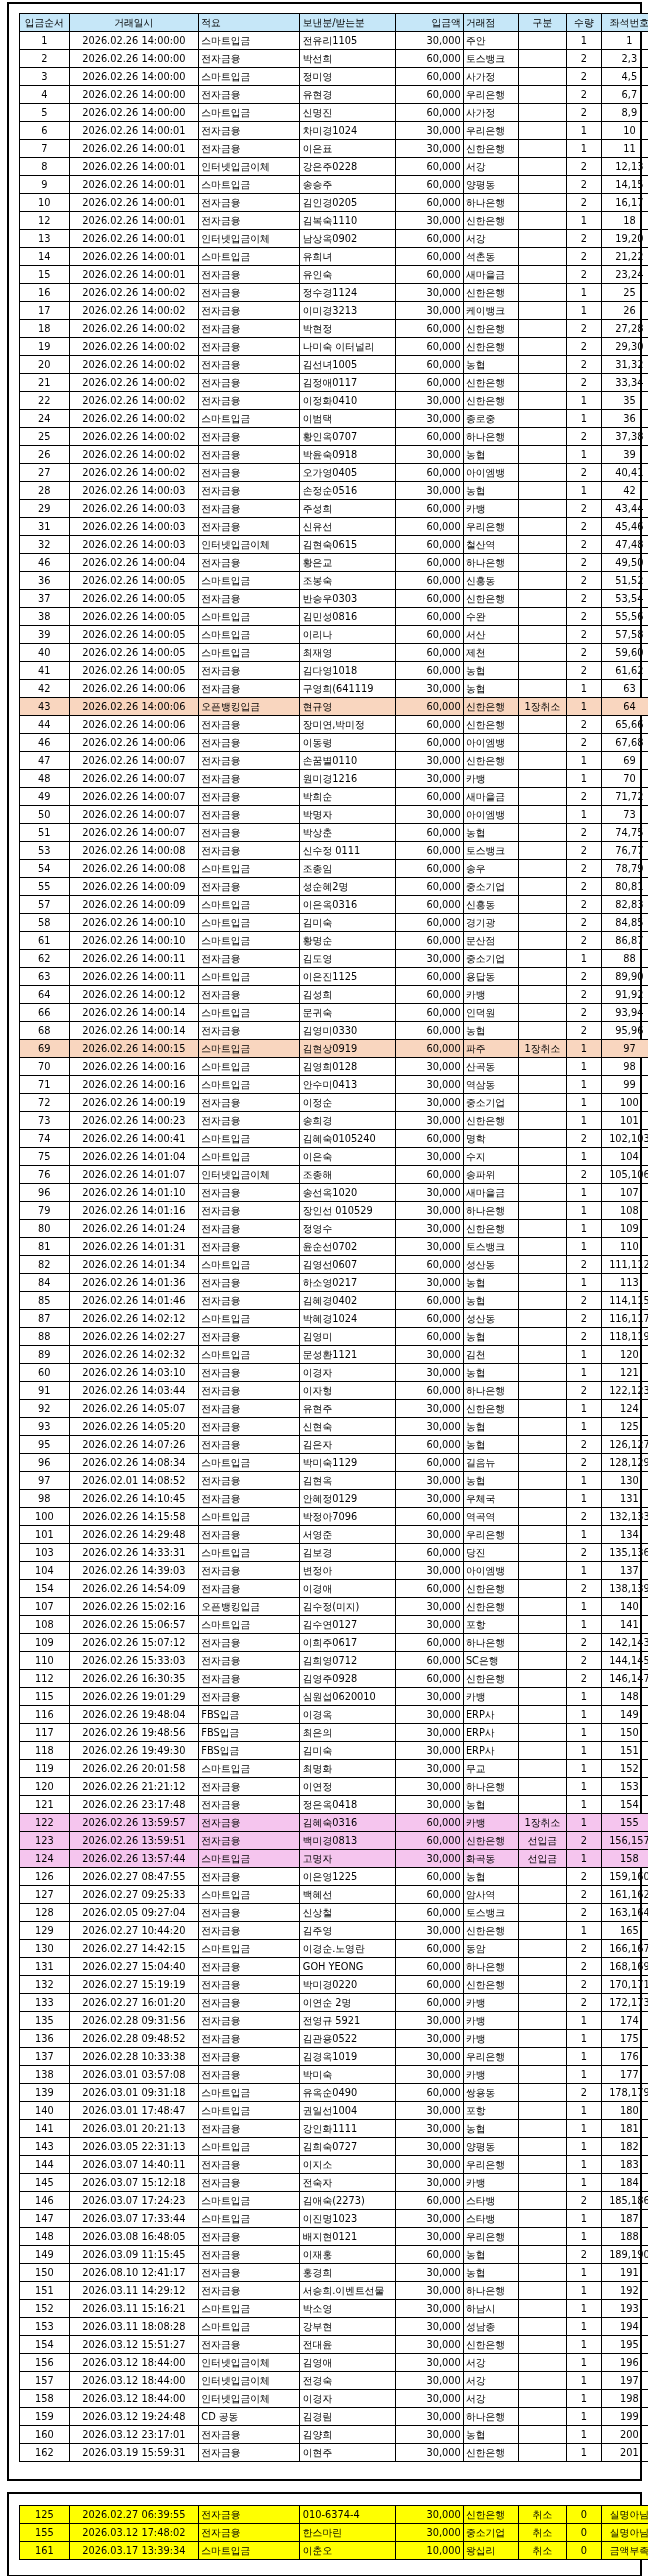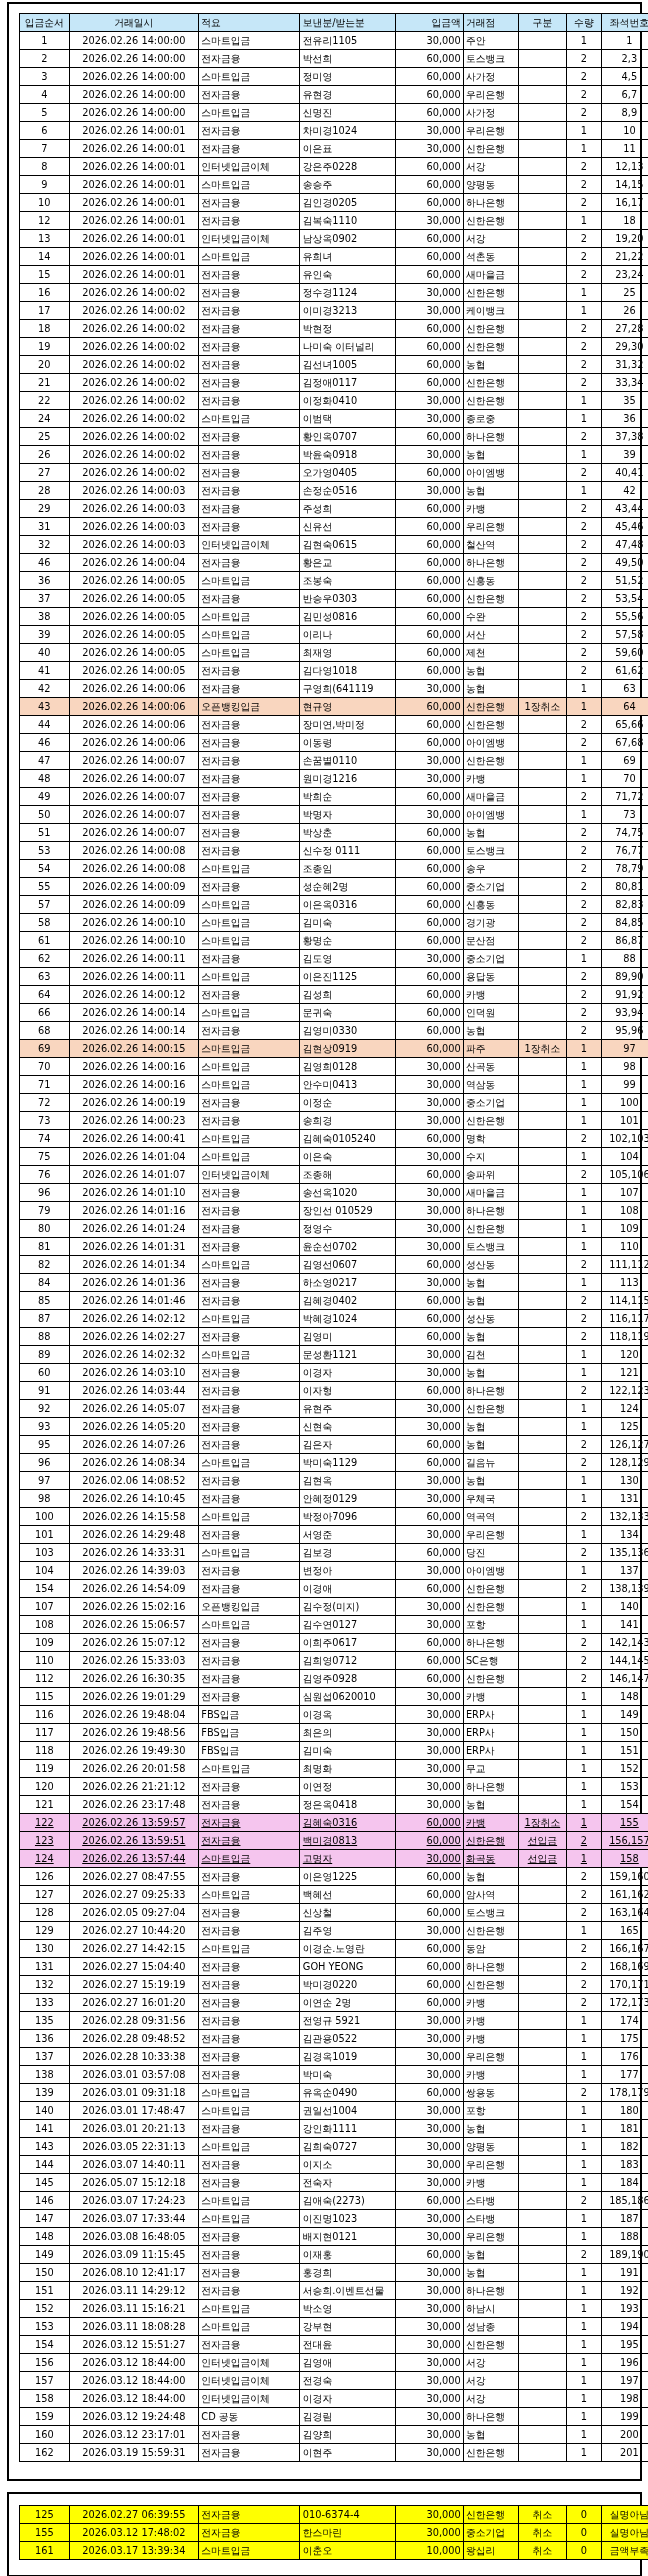--- a/index.html
+++ b/index.html
@@ -44,21 +44,21 @@
   .c0{width:49px;text-align:center;}
   .c1{width:128px;text-align:center;}
   .c2{width:98px;text-align:left;padding-left:2.5px !important;}
   .c3{width:92px;text-align:left;padding-left:2.5px !important;}
   .c4{width:65px;text-align:right;padding-right:2.5px !important;}
   .c5{width:52px;text-align:left;padding-left:1.6px !important;}
   .c6{width:47px;text-align:center;}
   .c7{width:34px;text-align:center;}
   .c8{width:55px;text-align:center;}
   tr.hl-salmon td{background:var(--cancel-highlight);}
-  tr.hl-pink td{background:var(--prepaid-highlight);text-decoration:underline;}
+  tr.hl-pink td{background:var(--prepaid-highlight);}
   tr.hl-yellow td{background:var(--void-row-bg);}
 </style>
 </head>
 <body>
 
 <div class="frame frame-main">
   <table class="report">
     <thead>
       <tr>
           <th class="c0">입금순서</th>
@@ -948,21 +948,21 @@
           <td class="c2">스마트입금</td>
           <td class="c3">박미숙1129</td>
           <td class="c4">60,000</td>
           <td class="c5">길음뉴</td>
           <td class="c6"></td>
           <td class="c7">2</td>
           <td class="c8">128,129</td>
         </tr>
         <tr>
           <td class="c0">97</td>
-          <td class="c1">2026.02.06 14:08:52</td>
+          <td class="c1">2026.02.01 14:08:52</td>
           <td class="c2">전자금융</td>
           <td class="c3">김현옥</td>
           <td class="c4">30,000</td>
           <td class="c5">농협</td>
           <td class="c6"></td>
           <td class="c7">1</td>
           <td class="c8">130</td>
         </tr>
         <tr>
           <td class="c0">98</td>
@@ -1377,21 +1377,21 @@
           <td class="c2">전자금융</td>
           <td class="c3">이지소</td>
           <td class="c4">30,000</td>
           <td class="c5">우리은행</td>
           <td class="c6"></td>
           <td class="c7">1</td>
           <td class="c8">183</td>
         </tr>
         <tr>
           <td class="c0">145</td>
-          <td class="c1">2026.05.07 15:12:18</td>
+          <td class="c1">2026.03.07 15:12:18</td>
           <td class="c2">전자금융</td>
           <td class="c3">전숙자</td>
           <td class="c4">30,000</td>
           <td class="c5">카뱅</td>
           <td class="c6"></td>
           <td class="c7">1</td>
           <td class="c8">184</td>
         </tr>
         <tr>
           <td class="c0">146</td>

